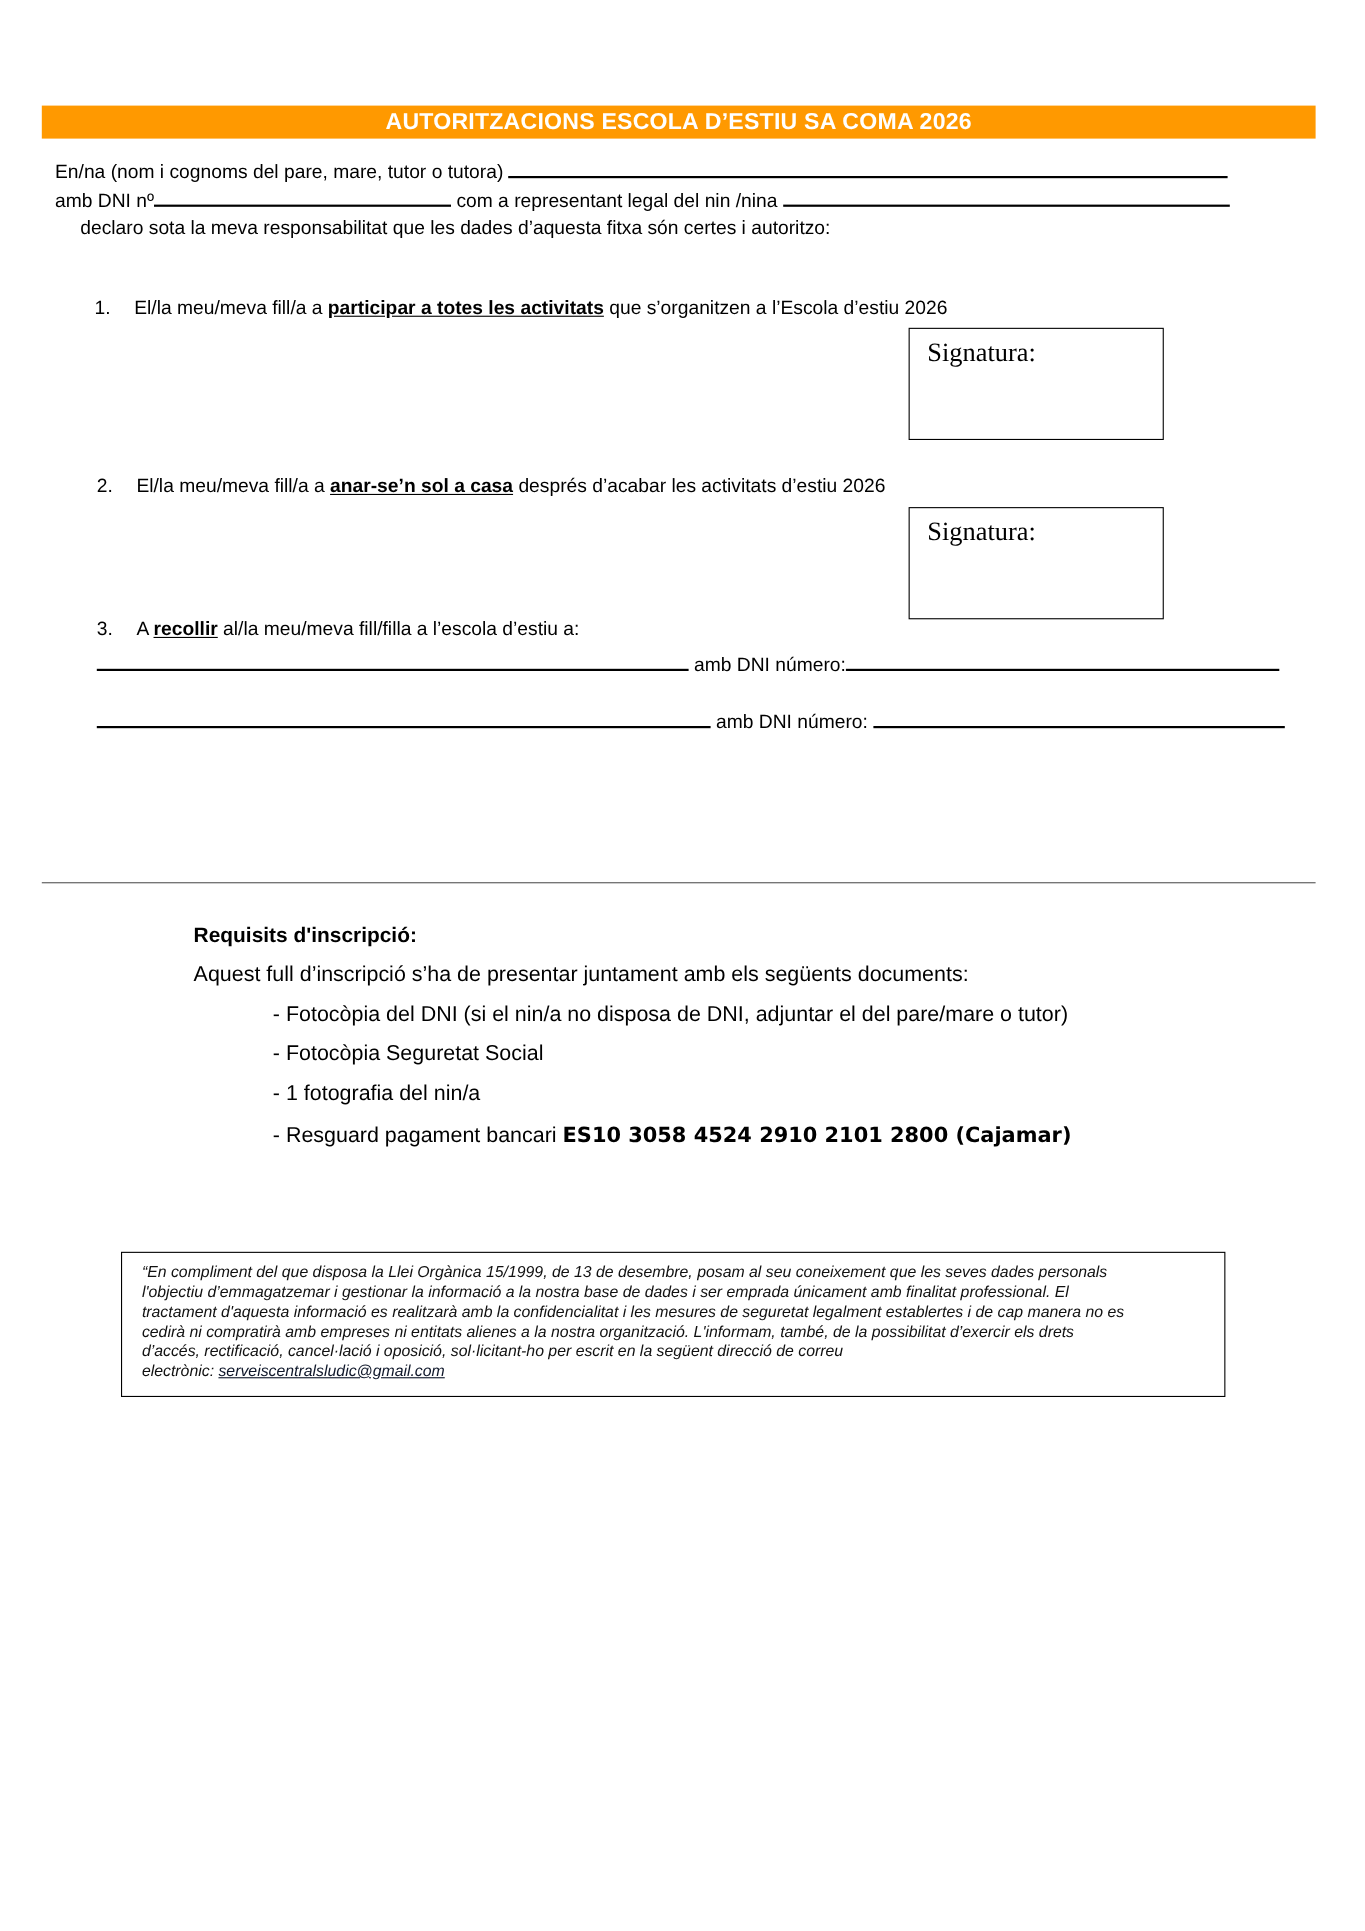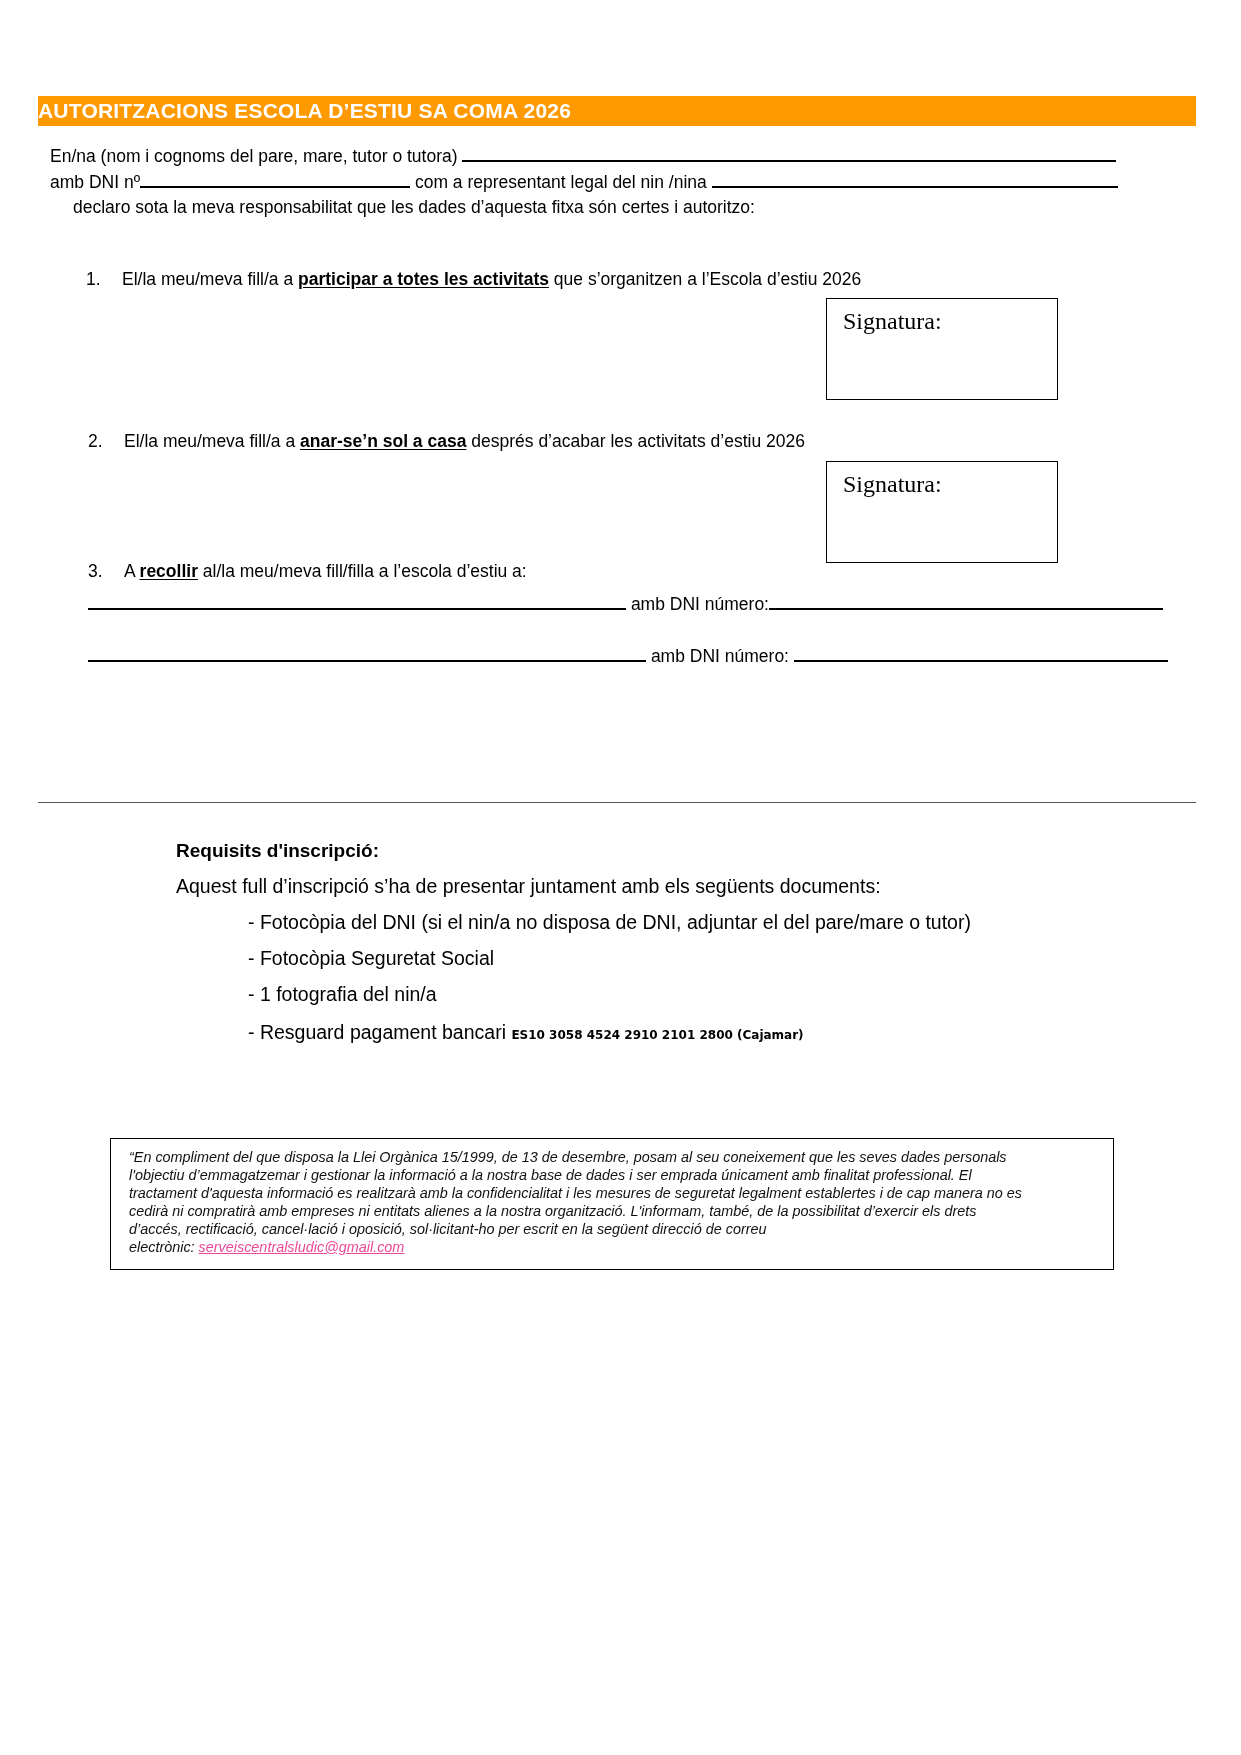--- a/index.html
+++ b/index.html
@@ -1,40 +1,40 @@
 <!DOCTYPE html>
 <html><head>
   <meta charset="utf-8">
   <style>
     html, body { margin: 0; padding: 0; background: #ffffff; }
     body { width: 1241px; height: 1755px; position: relative; font-family: "Liberation Sans", sans-serif; color: #000; overflow: hidden; }
     .abs { position: absolute; }
     .title-bar {
       left: 38px; top: 96px; width: 1158px; height: 30px;
       background: #FF9900; color: #fff; font-weight: bold; font-size: 21px;
-      text-align: left; line-height: 30px; letter-spacing: 0.2px;
+      text-align: center; line-height: 30px; letter-spacing: 0.2px;
     }
     .line-text { font-size: 17.5px; white-space: nowrap; line-height: 22px; }
     .blank { display: inline-block; border-bottom: 2px solid #000; height: 16px; vertical-align: baseline; }
     .num { display: inline-block; width: 36px; }
     .u-bold { font-weight: bold; text-decoration: underline; text-underline-offset: 2px; }
     .sig-box {
       border: 1.5px solid #000; width: 232px; height: 102px; box-sizing: border-box;
       font-family: "Liberation Serif", serif; font-size: 24px; padding: 9px 0 0 16px;
     }
     .divider { left: 38px; top: 802px; width: 1158px; height: 0; border-top: 1.5px solid #555; }
     .req-title { font-weight: bold; font-size: 19px; }
     .req-text { font-size: 19.5px; }
-    .bank { font-weight: bold; font-family: "DejaVu Sans", sans-serif; font-size: 12px; }
+    .bank { font-weight: bold; font-family: "DejaVu Sans", sans-serif; font-size: 19px; }
     .legal-box {
       left: 110px; top: 1138px; width: 1004px; height: 132px; box-sizing: border-box;
       border: 1.5px solid #000; padding: 9px 18px 0 18px;
       font-style: italic; font-size: 14.4px; line-height: 18px; color: #111;
     }
-    .legal-box a { color: #ec4899; text-decoration: underline; }
+    .legal-box a { color: #0f172a; text-decoration: underline; }
   </style>
 </head>
 <body>
 
 <div class="abs title-bar">AUTORITZACIONS ESCOLA D’ESTIU SA COMA 2026</div>
 
 <div class="abs line-text" style="left:50px; top:144px;">
   <span>En/na (nom i cognoms del pare, mare, tutor o tutora)</span>
   <span class="blank" style="width:654px;"></span>
 </div>

